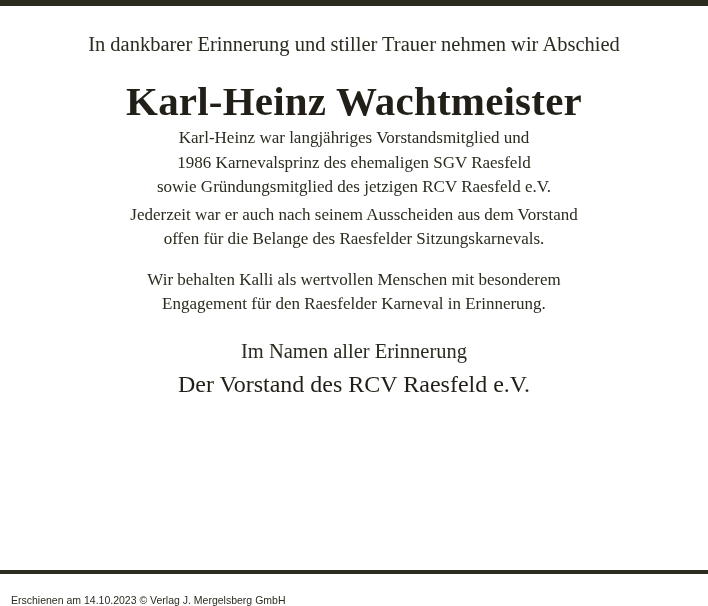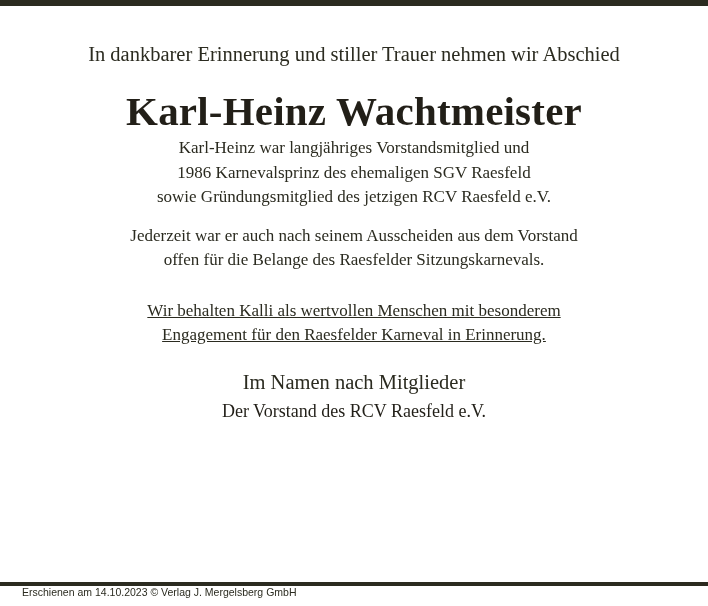--- a/index.html
+++ b/index.html
@@ -24,21 +24,21 @@
     flex-direction: column;
   }
   .border-top {
     width: 100%;
     height: 6px;
     background: #2b2b20;
     flex: none;
   }
   .notice-body {
     flex: 1 1 auto;
-    padding: 34px 34px 4px 34px;
+    padding: 24px 34px 4px 34px;
     box-sizing: border-box;
     text-align: center;
   }
   .intro {
     font-size: 20.5px;
     line-height: 1.42;
     color: #2b2b20;
     margin: 0 0 4px 0;
   }
   .intro .line {
@@ -58,55 +58,54 @@
     font-size: 17px;
     line-height: 1.43;
     margin: 0;
     color: #2b2b20;
   }
   .para .line {
     display: block;
     white-space: nowrap;
   }
   .para.block-2 {
-    margin-top: 15px;
+    margin-top: 4px;
   }
   .para.block-3 {
-    margin-top: 26px;
-    text-decoration: underline;
+    margin-top: 16px;
   }
   .closing {
     margin-top: 21px;
   }
   .closing .small-line {
     display: block;
     font-size: 20.5px;
     line-height: 1.4;
     white-space: nowrap;
   }
   .closing .board-line {
     display: block;
-    font-size: 18px;
+    font-size: 24px;
     line-height: 1.32;
     margin-top: 3px;
     white-space: nowrap;
     color: #221f18;
   }
   .footer-rule {
     width: 100%;
     height: 4px;
     background: #2b2b20;
     flex: none;
   }
   .footer {
     flex: none;
-    height: 20px;
+    height: 32px;
     display: flex;
-    align-items: flex-start;
-    padding-left: 22px;
+    align-items: flex-end;
+    padding-left: 11px;
     box-sizing: border-box;
     font-family: "Liberation Sans", sans-serif;
     font-size: 10.5px;
     color: #2b2b20;
     background: #ffffff;
     text-align: left;
   }
 </style>
 </head>
 <body>
@@ -133,21 +132,21 @@
       <span class="line">Jederzeit war er auch nach seinem Ausscheiden aus dem Vorstand</span>
       <span class="line">offen für die Belange des Raesfelder Sitzungskarnevals.</span>
     </div>
 
     <div class="para block-3">
       <span class="line">Wir behalten Kalli als wertvollen Menschen mit besonderem</span>
       <span class="line">Engagement für den Raesfelder Karneval in Erinnerung.</span>
     </div>
 
     <div class="closing">
-      <span class="small-line">Im Namen nach Mitglieder</span>
+      <span class="small-line">Im Namen aller Erinnerung</span>
       <span class="board-line">Der Vorstand des RCV Raesfeld e.V.</span>
     </div>
 
   </div>
 
   <div class="footer-rule"></div>
 
   <div class="footer">
     <span>Erschienen am 14.10.2023 © Verlag J. Mergelsberg GmbH</span>
   </div>

